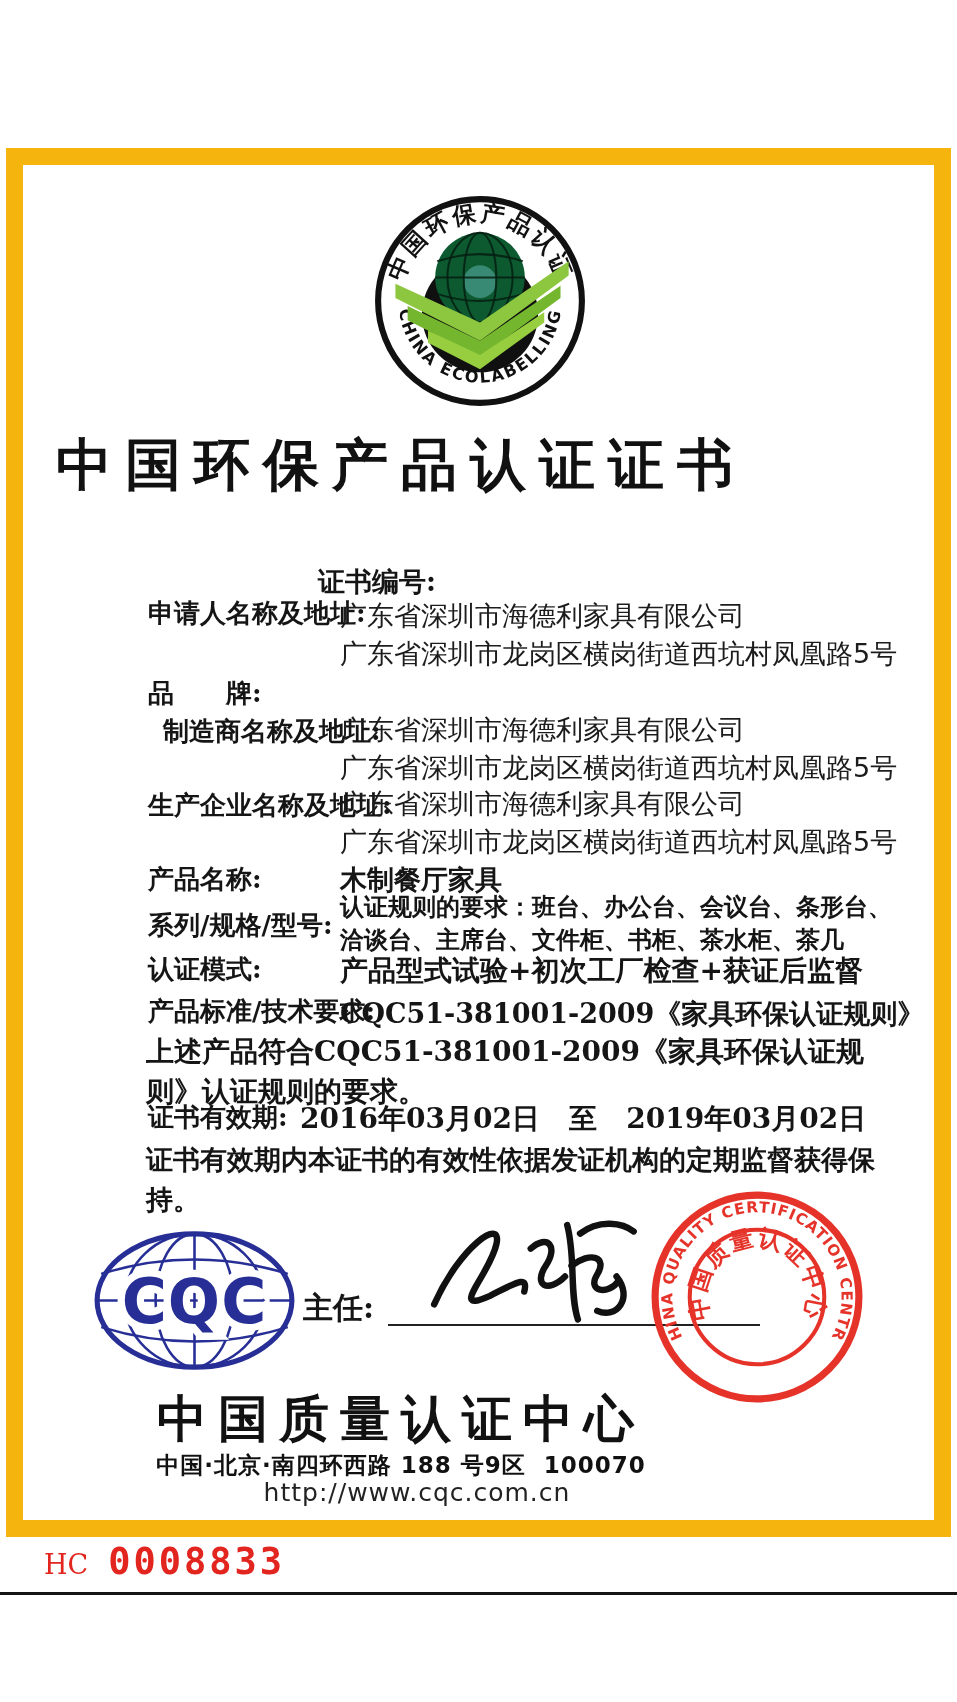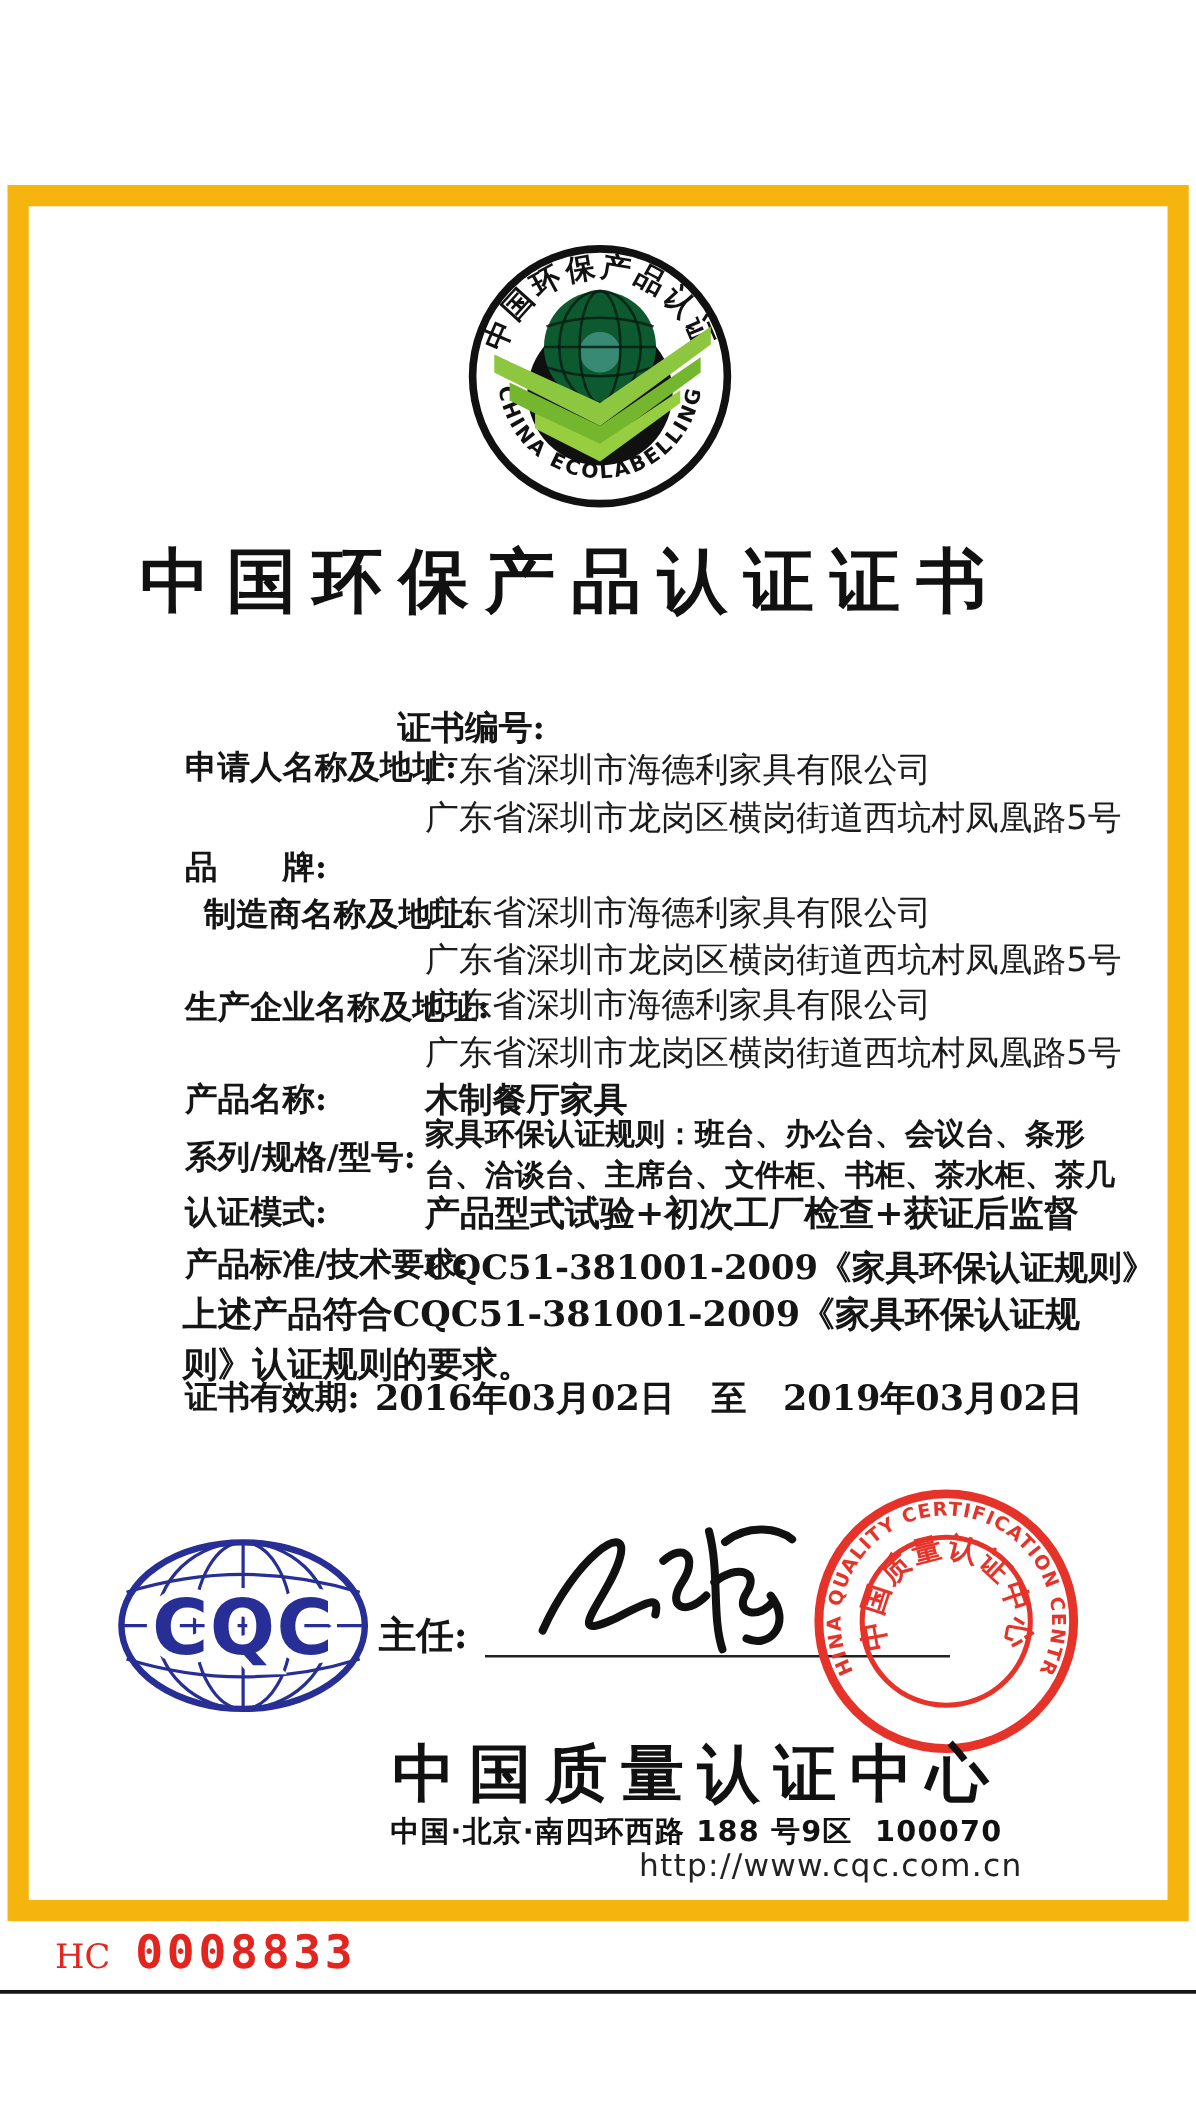--- a/index.html
+++ b/index.html
@@ -5,21 +5,21 @@
   html,body{margin:0;padding:0;background:#ffffff;}
   .page{
     position:relative;width:957px;height:1702px;background:#ffffff;overflow:hidden;
     font-family:"DejaVu Sans","Liberation Sans",sans-serif;color:#111;
   }
   .frame{
     position:absolute;left:6px;top:148px;width:945px;height:1389px;
     border:17px solid #F6B40E;box-sizing:border-box;background:#fff;
   }
   .abs{position:absolute;}
-  .center{left:0;width:802px;text-align:right;}
+  .center{left:0;width:802px;text-align:center;}
   .cert-title{
     font-size:56px;font-weight:bold;letter-spacing:13px;
     font-family:"DejaVu Sans","Liberation Sans",sans-serif;white-space:nowrap;
   }
   .label{
     font-family:"DejaVu Serif","Liberation Serif",serif;
     font-weight:bold;font-size:26px;color:#151515;white-space:nowrap;
   }
   .value{
     font-family:"DejaVu Sans","Liberation Sans",sans-serif;
@@ -101,33 +101,34 @@
   <div class="abs value" style="left:340px;top:750px;">广东省深圳市龙岗区横岗街道西坑村凤凰路5号</div>
 
   <div class="abs label" style="left:148px;top:788px;">生产企业名称及地址:</div>
   <div class="abs value" style="left:340px;top:786px;">广东省深圳市海德利家具有限公司</div>
   <div class="abs value" style="left:340px;top:824px;">广东省深圳市龙岗区横岗街道西坑村凤凰路5号</div>
 
   <div class="abs label" style="left:148px;top:862px;">产品名称:</div>
   <div class="abs value-serif" style="left:340px;top:862px;">木制餐厅家具</div>
 
   <div class="abs label" style="left:148px;top:908px;">系列/规格/型号:</div>
-  <div class="abs value-serif wrapval" style="left:340px;top:890px;width:560px;">家具环保认证规则：班台、办公台、会议台、条形台、洽谈台、主席台、文件柜、书柜、茶水柜、茶几</div>
+  <div class="abs value-serif wrapval" style="left:340px;top:890px;width:560px;">认证规则的要求：班台、办公台、会议台、条形台、洽谈台、主席台、文件柜、书柜、茶水柜、茶几</div>
 
   <div class="abs label" style="left:148px;top:952px;">认证模式:</div>
   <div class="abs value-serif" style="left:340px;top:952px;font-size:28px;">产品型式试验+初次工厂检查+获证后监督</div>
 
   <div class="abs label" style="left:148px;top:994px;">产品标准/技术要求:</div>
   <div class="abs value-serif" style="left:340px;top:996px;">CQC51-381001-2009《家具环保认证规则》</div>
 
   <div class="abs para" style="left:146px;top:1032px;width:726px;">上述产品符合CQC51-381001-2009《家具环保认证规则》认证规则的要求。</div>
 
   <div class="abs label" style="left:148px;top:1100px;">证书有效期:</div>
   <div class="abs value-serif pre" style="left:300px;top:1100px;font-size:28px;text-align:right;">2016年03月02日   至   2019年03月02日</div>
 
+  <div class="abs para" style="left:146px;top:1140px;width:760px;font-size:27px;">证书有效期内本证书的有效性依据发证机构的定期监督获得保持。</div>
 
   <svg class="abs" style="left:92px;top:1228px;" width="205" height="145" viewBox="0 0 200 140">
     <g>
       <ellipse cx="100" cy="70" rx="95" ry="65" fill="#ffffff" stroke="#272F96" stroke-width="5"></ellipse>
       <g fill="none" stroke="#272F96" stroke-width="2.5">
         <ellipse cx="100" cy="70" rx="38" ry="65"></ellipse>
         <ellipse cx="100" cy="70" rx="68" ry="65"></ellipse>
         <path d="M100,5 L100,135"></path>
         <path d="M9,44 Q100,16 191,44"></path>
         <path d="M5,70 L195,70"></path>

